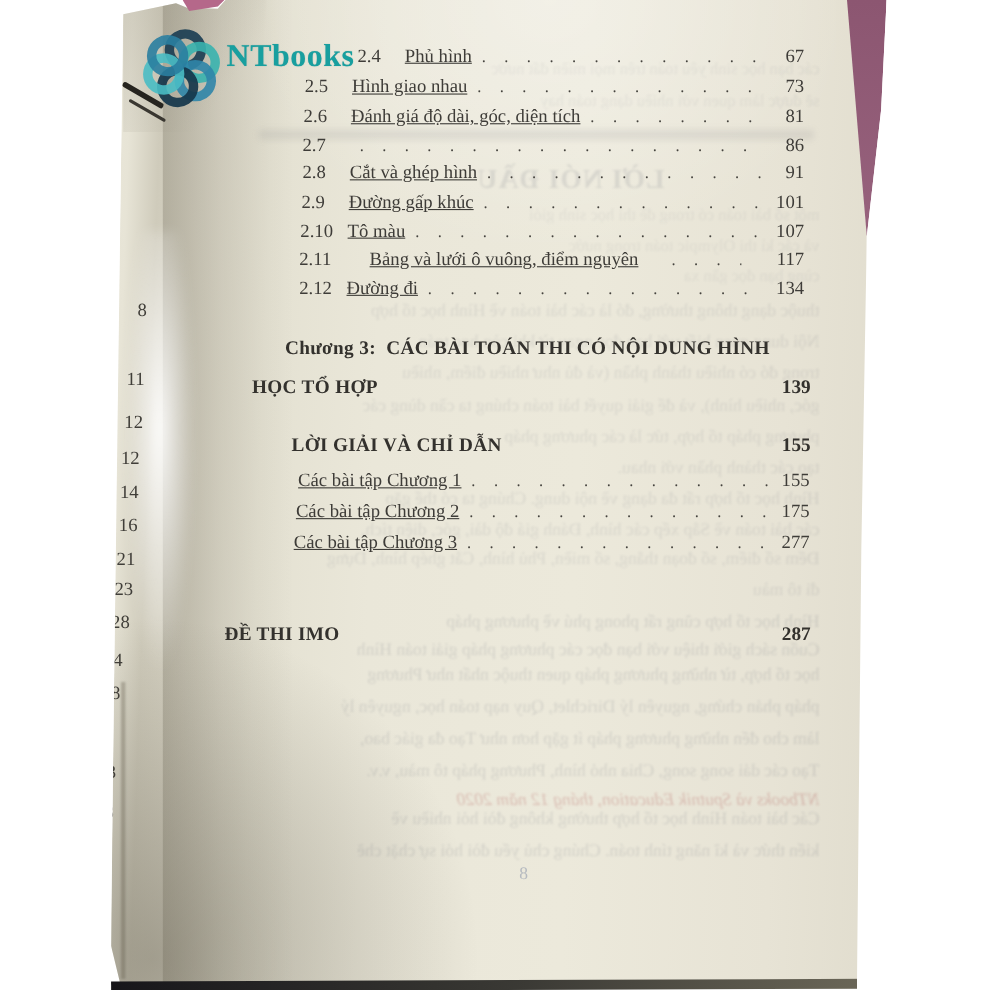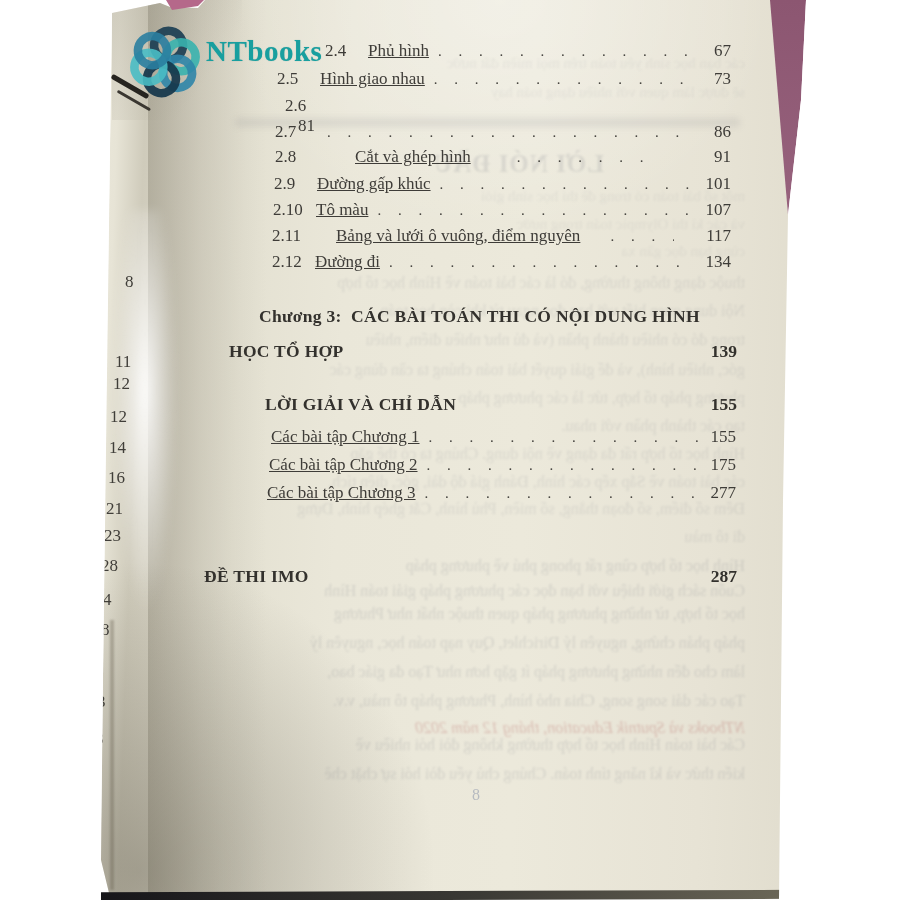--- a/index.html
+++ b/index.html
@@ -142,31 +142,32 @@
           <span class="toc-title">Phủ hình</span>
           <span class="dots">. . . . . . . . . . . . . . . . . . . . . . . . . . . . . . . . . . . . . . . . . . . . . . . . . . . . . . . . . . . . </span>
           <span class="toc-page">67</span>
         </div>
         <div class="toc-row" style="top: 69px; left: 277px; right: 169px;">
           <span class="toc-num">2.5</span>
           <span class="toc-title">Hình giao nhau</span>
           <span class="dots">. . . . . . . . . . . . . . . . . . . . . . . . . . . . . . . . . . . . . . . . . . . . . . . . . . . . . . . . . . . . </span>
           <span class="toc-page">73</span>
         </div>
-        <div class="toc-row" style="top: 96px; left: 276px; right: 169px; flex-direction: column;">
+        <div class="toc-row" style="top: 96px; left: 276px; right: 169px;">
           <span class="toc-num">2.6</span>
+          <span class="toc-title">Đánh giá độ dài, góc, diện tích</span>
           <span class="dots">. . . . . . . . . . . . . . . . . . . . . . . . . . . . . . . . . . . . . . . . . . . . . . . . . . . . . . . . . . . . </span>
           <span class="toc-page">81</span>
         </div>
         <div class="toc-row" style="top: 122px; left: 275px; right: 169px;">
           <span class="toc-num">2.7</span>
           <span class="dots">. . . . . . . . . . . . . . . . . . . . . . . . . . . . . . . . . . . . . . . . . . . . . . . . . . . . . . . . . . . . </span>
           <span class="toc-page">86</span>
         </div>
-        <div class="toc-row" style="top: 147px; left: 275px; right: 169px; gap: 37px;">
+        <div class="toc-row" style="top: 147px; left: 275px; right: 169px;">
           <span class="toc-num">2.8</span>
           <span class="toc-title">Cắt và ghép hình</span>
           <span class="dots">. . . . . . . . . . . . . . . . . . . . . . . . . . . . . . . . . . . . . . . . . . . . . . . . . . . . . . . . . . . . </span>
           <span class="toc-page">91</span>
         </div>
         <div class="toc-row" style="top: 174px; left: 274px; right: 169px;">
           <span class="toc-num">2.9</span>
           <span class="toc-title">Đường gấp khúc</span>
           <span class="dots">. . . . . . . . . . . . . . . . . . . . . . . . . . . . . . . . . . . . . . . . . . . . . . . . . . . . . . . . . . . . </span>
           <span class="toc-page">101</span>
@@ -216,21 +217,21 @@
           <span class="dots">. . . . . . . . . . . . . . . . . . . . . . . . . . . . . . . . . . . . . . . . . . . . . . . . . . . . . . . . . . . . </span>
           <span class="toc-page">277</span>
         </div>
       </div>
 
     <div class="hline" style="left:204px;top:566px">ĐỀ THI IMO</div>
     <div class="hpage" style="top:566px">287</div>
 
     <div id="lnum-holder">
         <span class="lnum" style="left: 125px; top: 272px;">8</span>
-        <span class="lnum" style="left: 115px; top: 352px;">11</span>
+        <span class="lnum" style="left: 115px; top: 335px;">11</span>
         <span class="lnum" style="left: 113px; top: 374px;">12</span>
         <span class="lnum" style="left: 110px; top: 407px;">12</span>
         <span class="lnum" style="left: 109px; top: 438px;">14</span>
         <span class="lnum" style="left: 108px; top: 468px;">16</span>
         <span class="lnum" style="left: 106px; top: 499px;">21</span>
         <span class="lnum" style="left: 104px; top: 526px;">23</span>
         <span class="lnum" style="left: 101px; top: 556px;">28</span>
         <span class="lnum" style="left: 103px; top: 590px;">4</span>
         <span class="lnum" style="left: 101px; top: 620px;">8</span>
         <span class="lnum" style="left: 97px; top: 692px;">3</span>

